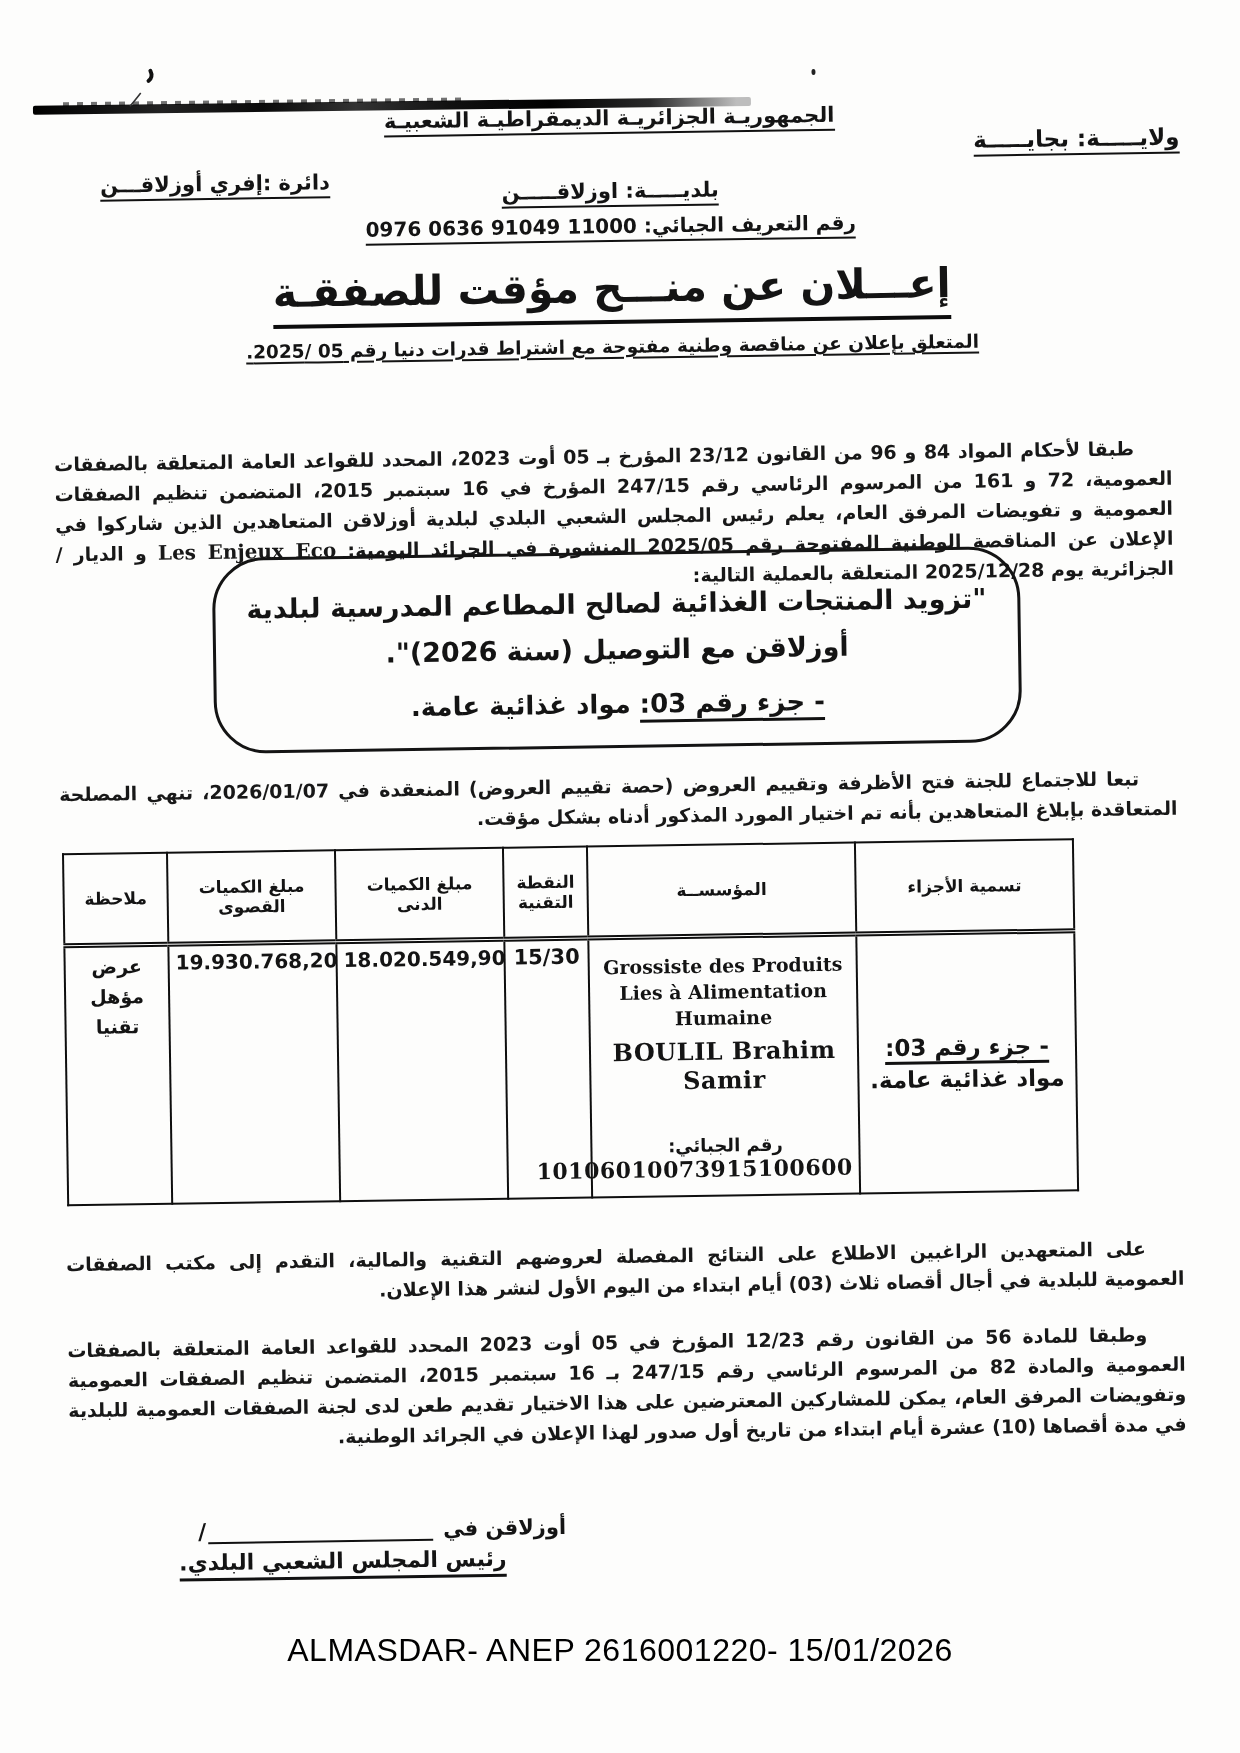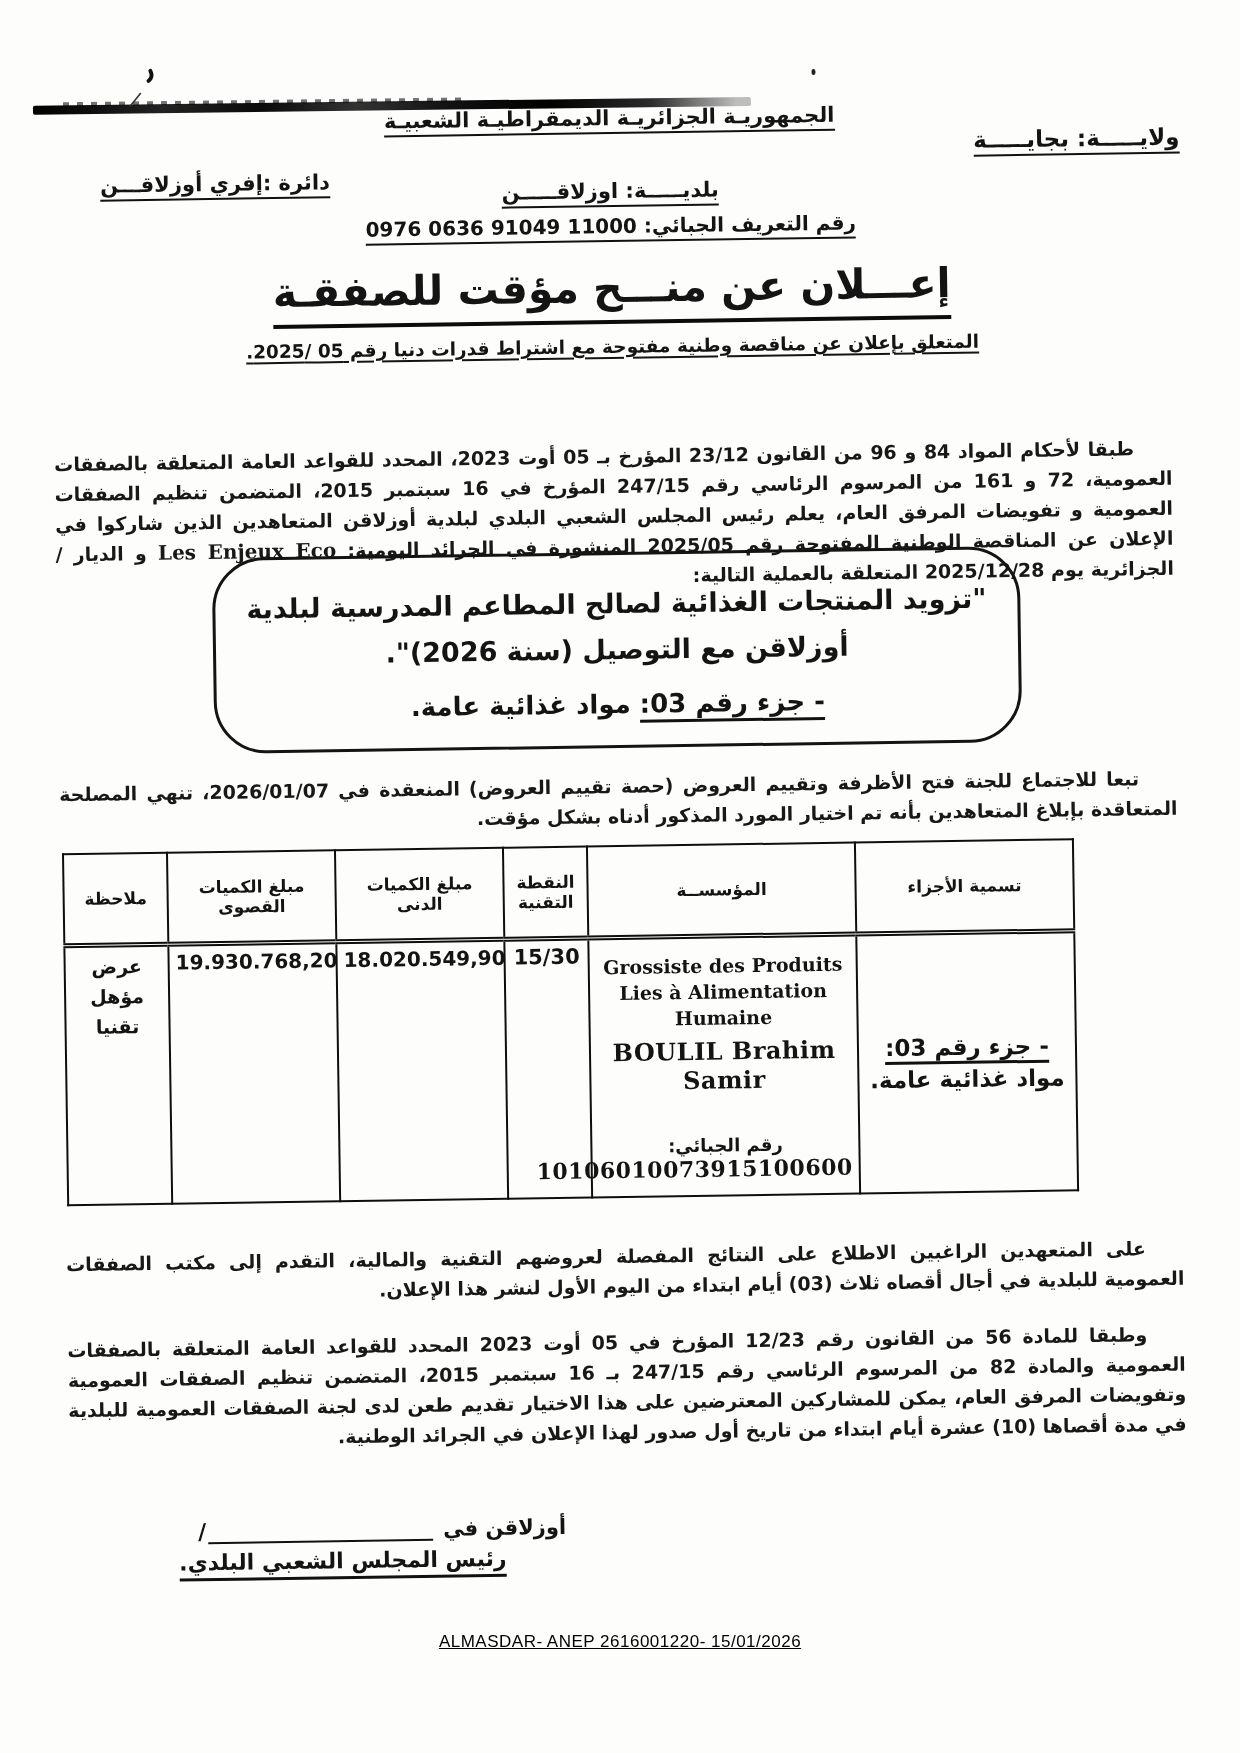--- a/index.html
+++ b/index.html
@@ -108,21 +108,21 @@
   .sig-blank{display:inline-block;width:225px;border-bottom:2px solid #111;height:24px;margin-right:10px;}
   .sig-slash{font-size:22px;margin-right:2px;}
   .sig-signer{
     margin-top:6px;font-size:22px;display:inline-block;
     border-bottom:3px solid #111;padding-bottom:3px;margin-right:60px;
   }
   
   .footer{
     position:absolute;top:1632px;left:50%;transform:translateX(-50%);
     font-family:"Liberation Sans",sans-serif;
-    font-size:17px;color:#000;white-space:nowrap;letter-spacing:.5px;text-decoration:underline;
+    font-size:32px;color:#000;white-space:nowrap;letter-spacing:.5px;
   }
 </style>
 </head>
 <body>
 
 <div class="page">
   <div class="scan">
 
     <div class="artifact-bar"></div>
     <svg class="pen-mark" viewBox="0 0 34 48">

